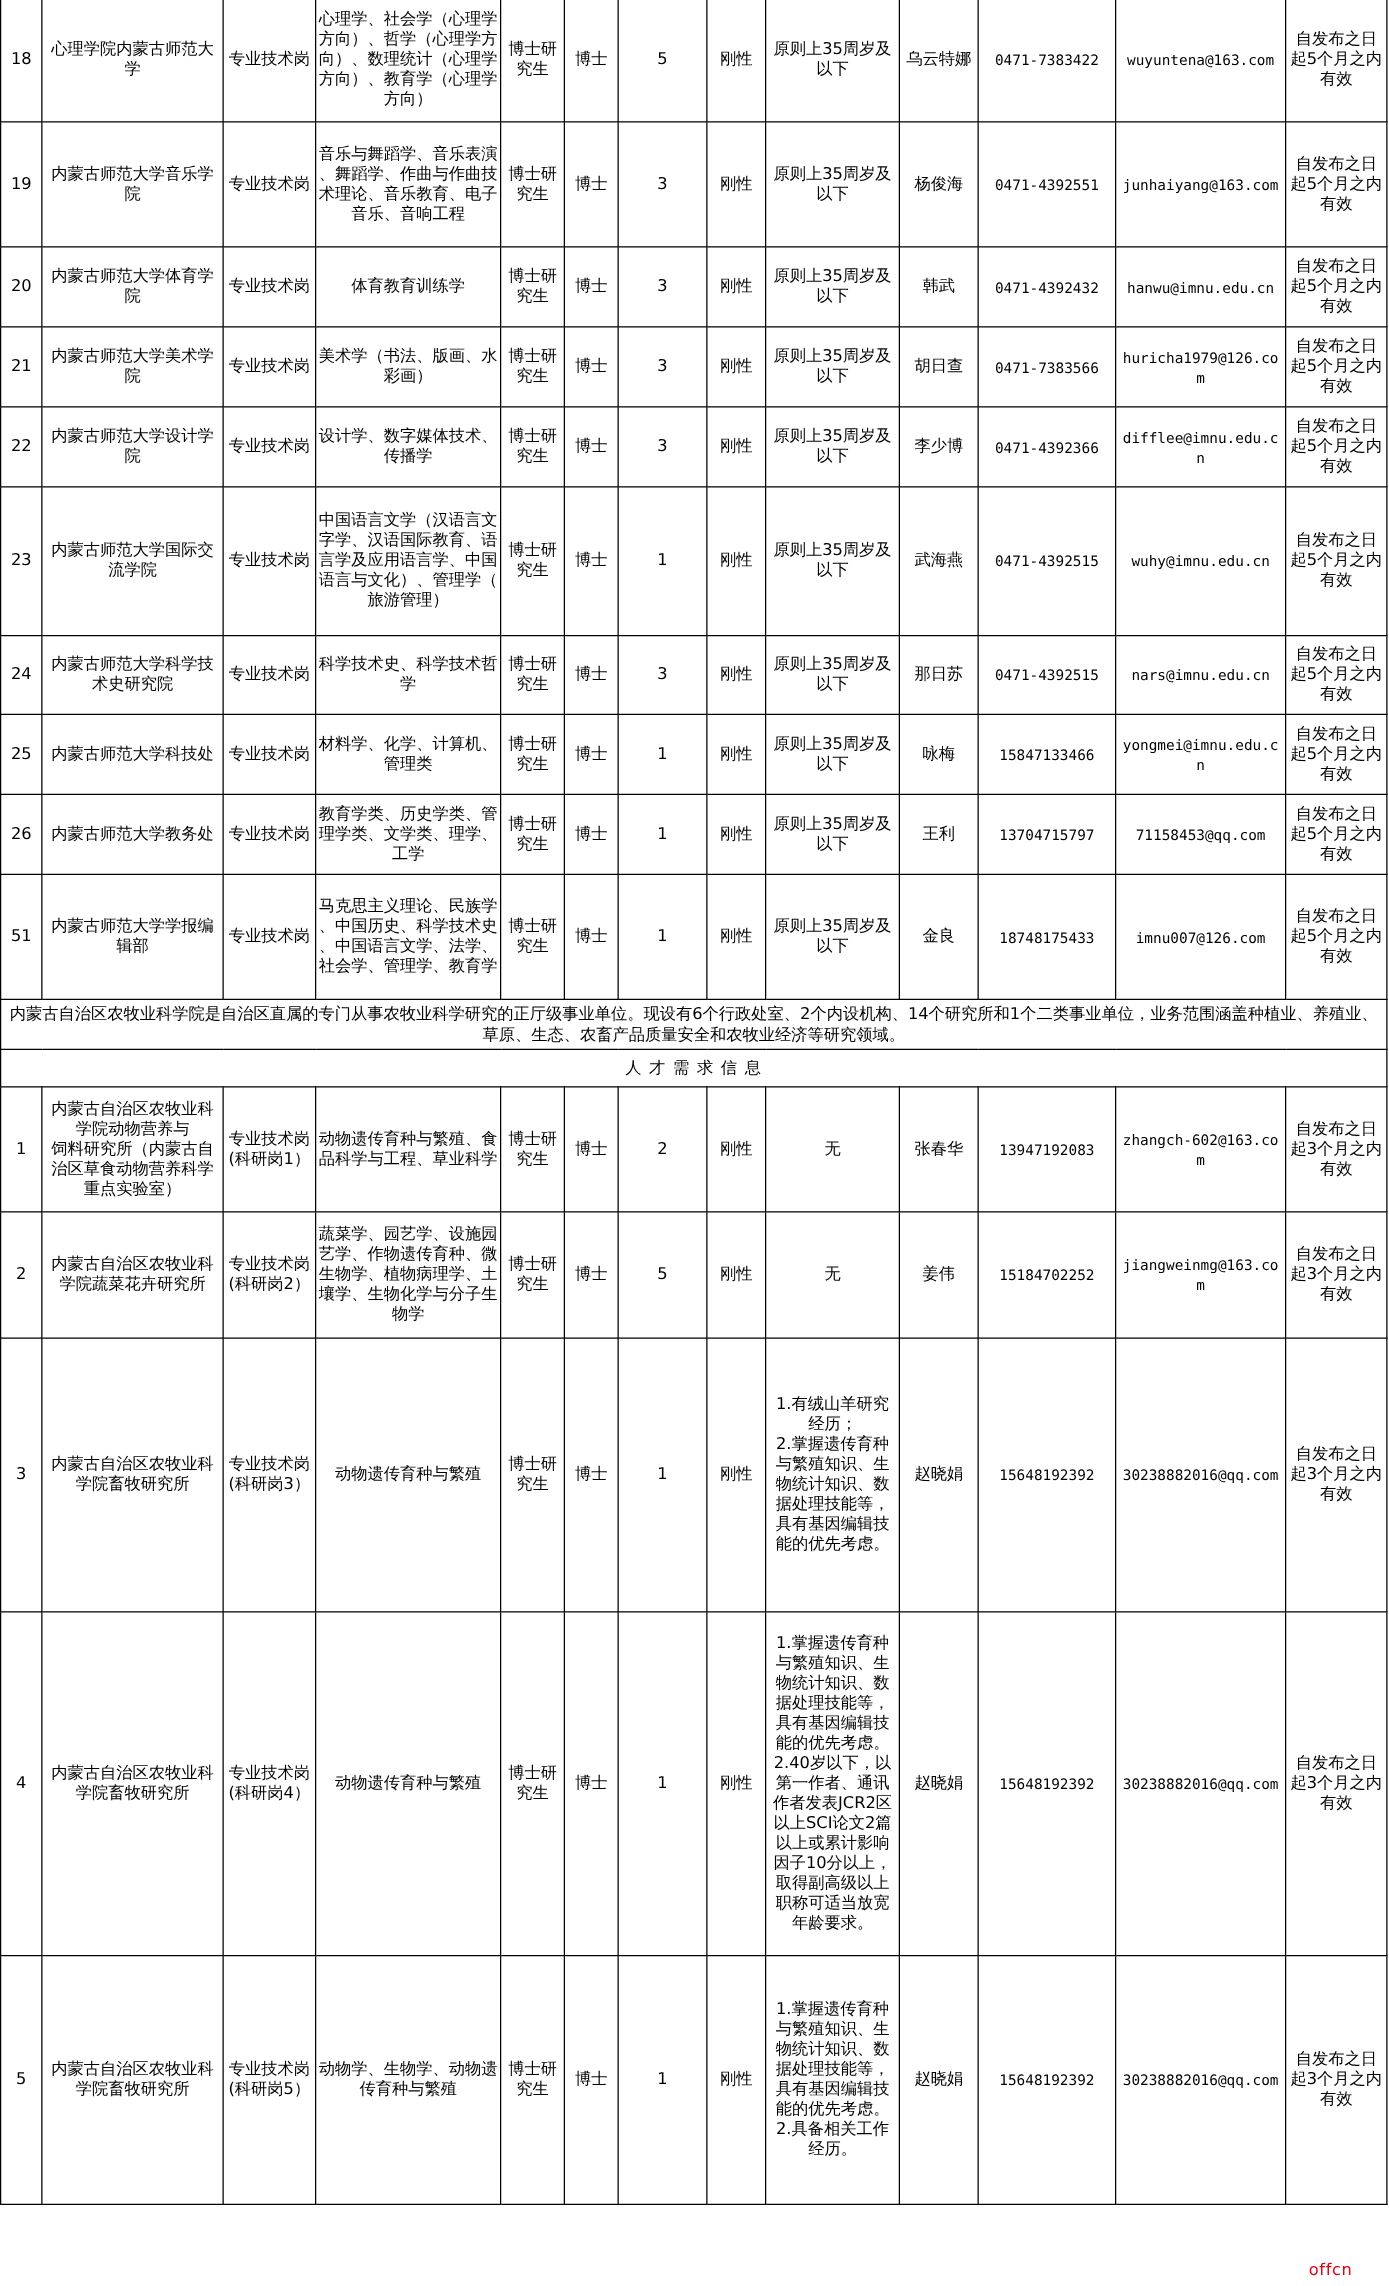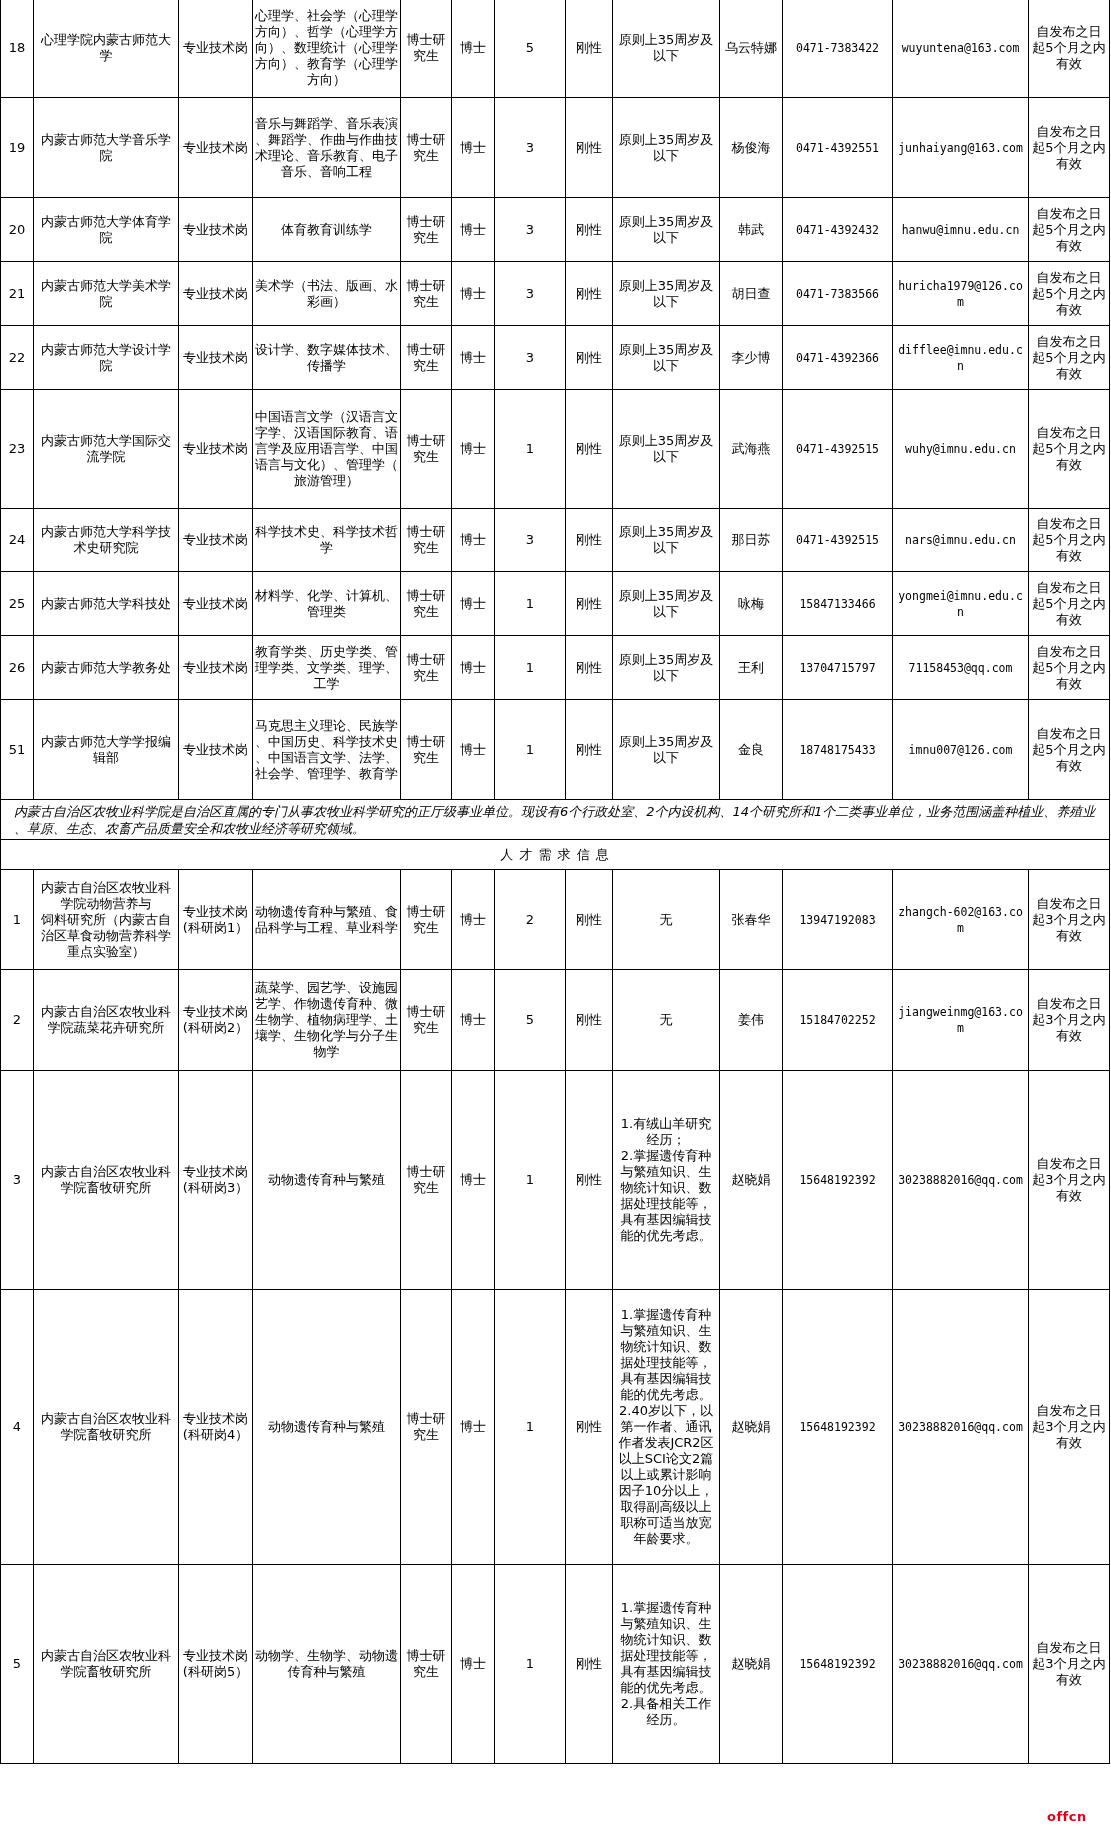--- a/index.html
+++ b/index.html
@@ -22,25 +22,25 @@
       word-break: break-all;
       white-space: pre-line;
       overflow: hidden;
     }
     .sheet td.major { padding: 0 1px; }
     .sheet td.req { padding: 0 5px; }
     .sheet td.mono { font-family: "DejaVu Sans Mono", monospace; font-size: 11.5px; }
     .sheet td.email { padding: 0 4px; }
     .sheet tr.head td { font-weight: bold; }
     .sheet td.title-cell { font-weight: bold; }
-    .sheet td.desc-cell { text-align: left; padding: 0 13px; line-height: 17px; font-style: italic; }
+    .sheet td.desc-cell { text-align: center; padding: 0 3px; line-height: 17px; }
     .sheet td.subtitle-cell { font-weight: normal; letter-spacing: 1px; }
     .watermark {
       position: absolute; left: 1047px; top: 1809px;
-      font-family: "DejaVu Sans", sans-serif; font-weight: bold; font-size: 13px;
+      font-family: "DejaVu Sans", sans-serif; font-weight: normal; font-size: 13px;
       color: #e60012; letter-spacing: 0.5px;
     }
   </style>
 </head>
 <body>
 
 <table class="sheet">
   <colgroup>
     <col style="width:33px">
       <col style="width:145px">

